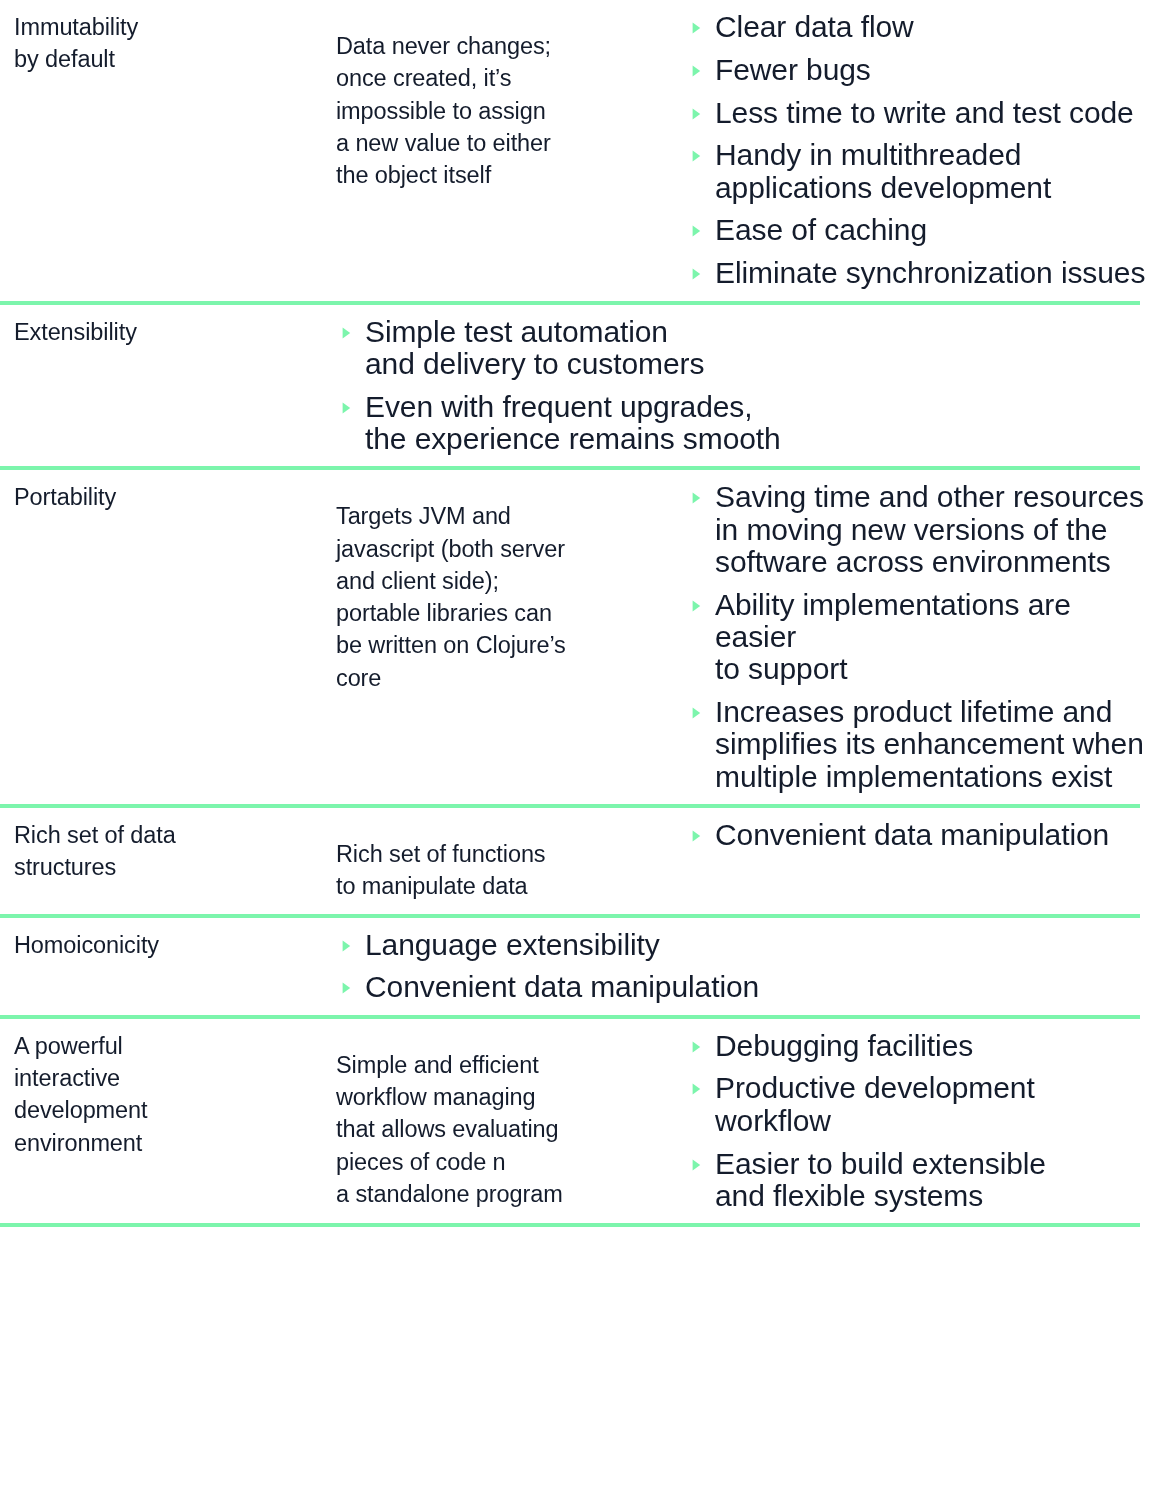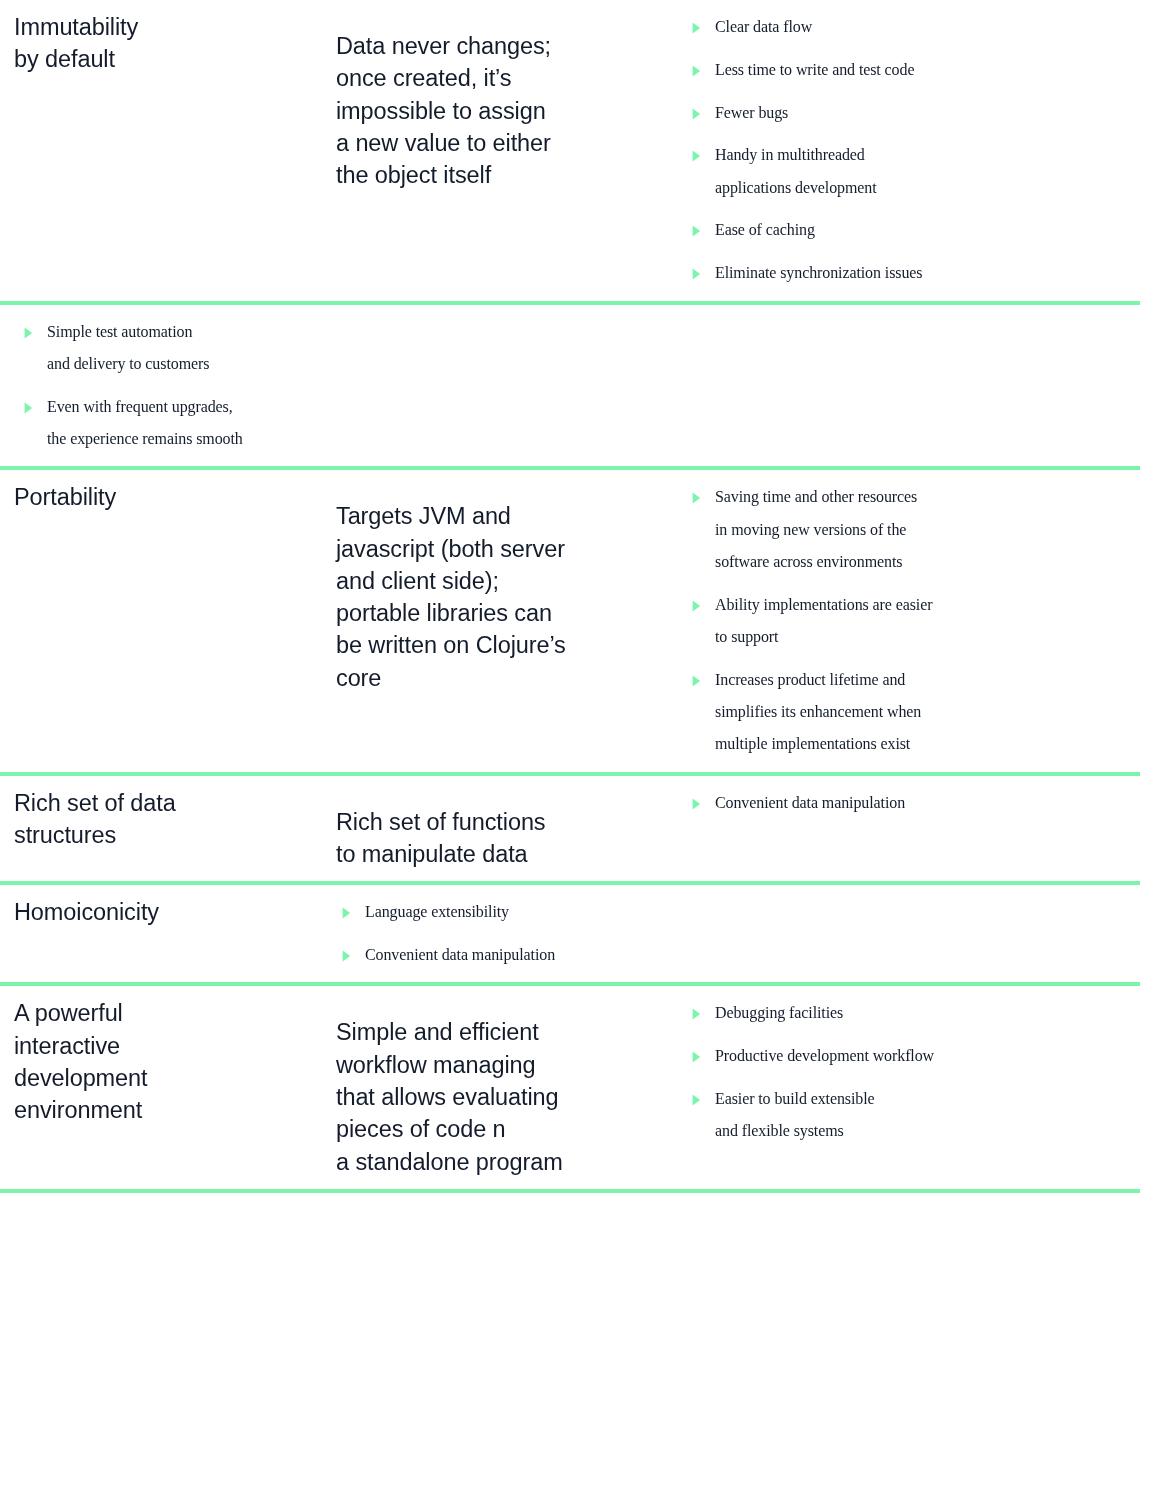--- a/index.html
+++ b/index.html
@@ -78,27 +78,26 @@
     flex: 0 0 auto;
     width: 9px;
     margin-right: 14px;
     margin-top: 11px;
     line-height: 0;
   }
   .bullet-icon svg {
     display: block;
   }
   .benefit-text {
-    font-size: 16px;
+    font-size: 30px;
     line-height: 32.3px;
     letter-spacing: -0.1px;
     color: #141c2c;
     white-space: pre-line;
     flex: 1 1 auto;
-    font-family: Liberation Serif, serif;
   }
 
   .row-divider {
     height: 4px;
     width: 1140px;
     background: #7cf5ac;
     margin: 0;
     border: 0;
     flex: none;
   }
@@ -128,29 +127,29 @@
               </svg>
             </span>
             <span class="benefit-text">Clear data flow</span>
           </li>
           <li class="benefit-item">
             <span class="bullet-icon">
               <svg width="9" height="12" viewBox="0 0 9 12" xmlns="http://www.w3.org/2000/svg">
                 <path d="M0.6 0.5 L8.2 6 L0.6 11.5 Z" fill="#7cf5ac"></path>
               </svg>
             </span>
+            <span class="benefit-text">Fewer bugs</span>
+          </li>
+          <li class="benefit-item">
+            <span class="bullet-icon">
+              <svg width="9" height="12" viewBox="0 0 9 12" xmlns="http://www.w3.org/2000/svg">
+                <path d="M0.6 0.5 L8.2 6 L0.6 11.5 Z" fill="#7cf5ac"></path>
+              </svg>
+            </span>
             <span class="benefit-text">Less time to write and test code</span>
-          </li>
-          <li class="benefit-item">
-            <span class="bullet-icon">
-              <svg width="9" height="12" viewBox="0 0 9 12" xmlns="http://www.w3.org/2000/svg">
-                <path d="M0.6 0.5 L8.2 6 L0.6 11.5 Z" fill="#7cf5ac"></path>
-              </svg>
-            </span>
-            <span class="benefit-text">Fewer bugs</span>
           </li>
           <li class="benefit-item">
             <span class="bullet-icon">
               <svg width="9" height="12" viewBox="0 0 9 12" xmlns="http://www.w3.org/2000/svg">
                 <path d="M0.6 0.5 L8.2 6 L0.6 11.5 Z" fill="#7cf5ac"></path>
               </svg>
             </span>
             <span class="benefit-text">Handy in multithreaded
 applications development</span>
           </li>
@@ -168,20 +167,23 @@
                 <path d="M0.6 0.5 L8.2 6 L0.6 11.5 Z" fill="#7cf5ac"></path>
               </svg>
             </span>
             <span class="benefit-text">Eliminate synchronization issues</span>
           </li>
         </ul>
       </div>
     </div>
     <div class="row-divider" style="background: rgb(124, 245, 172);"></div>
     <div class="feature-row">
+      <div class="col-name">
+        <div class="feature-name">Extensibility</div>
+      </div>
       <div class="col-benefits">
         <ul class="benefit-list">
           <li class="benefit-item">
             <span class="bullet-icon">
               <svg width="9" height="12" viewBox="0 0 9 12" xmlns="http://www.w3.org/2000/svg">
                 <path d="M0.6 0.5 L8.2 6 L0.6 11.5 Z" fill="#7cf5ac"></path>
               </svg>
             </span>
             <span class="benefit-text">Simple test automation
 and delivery to customers</span>

